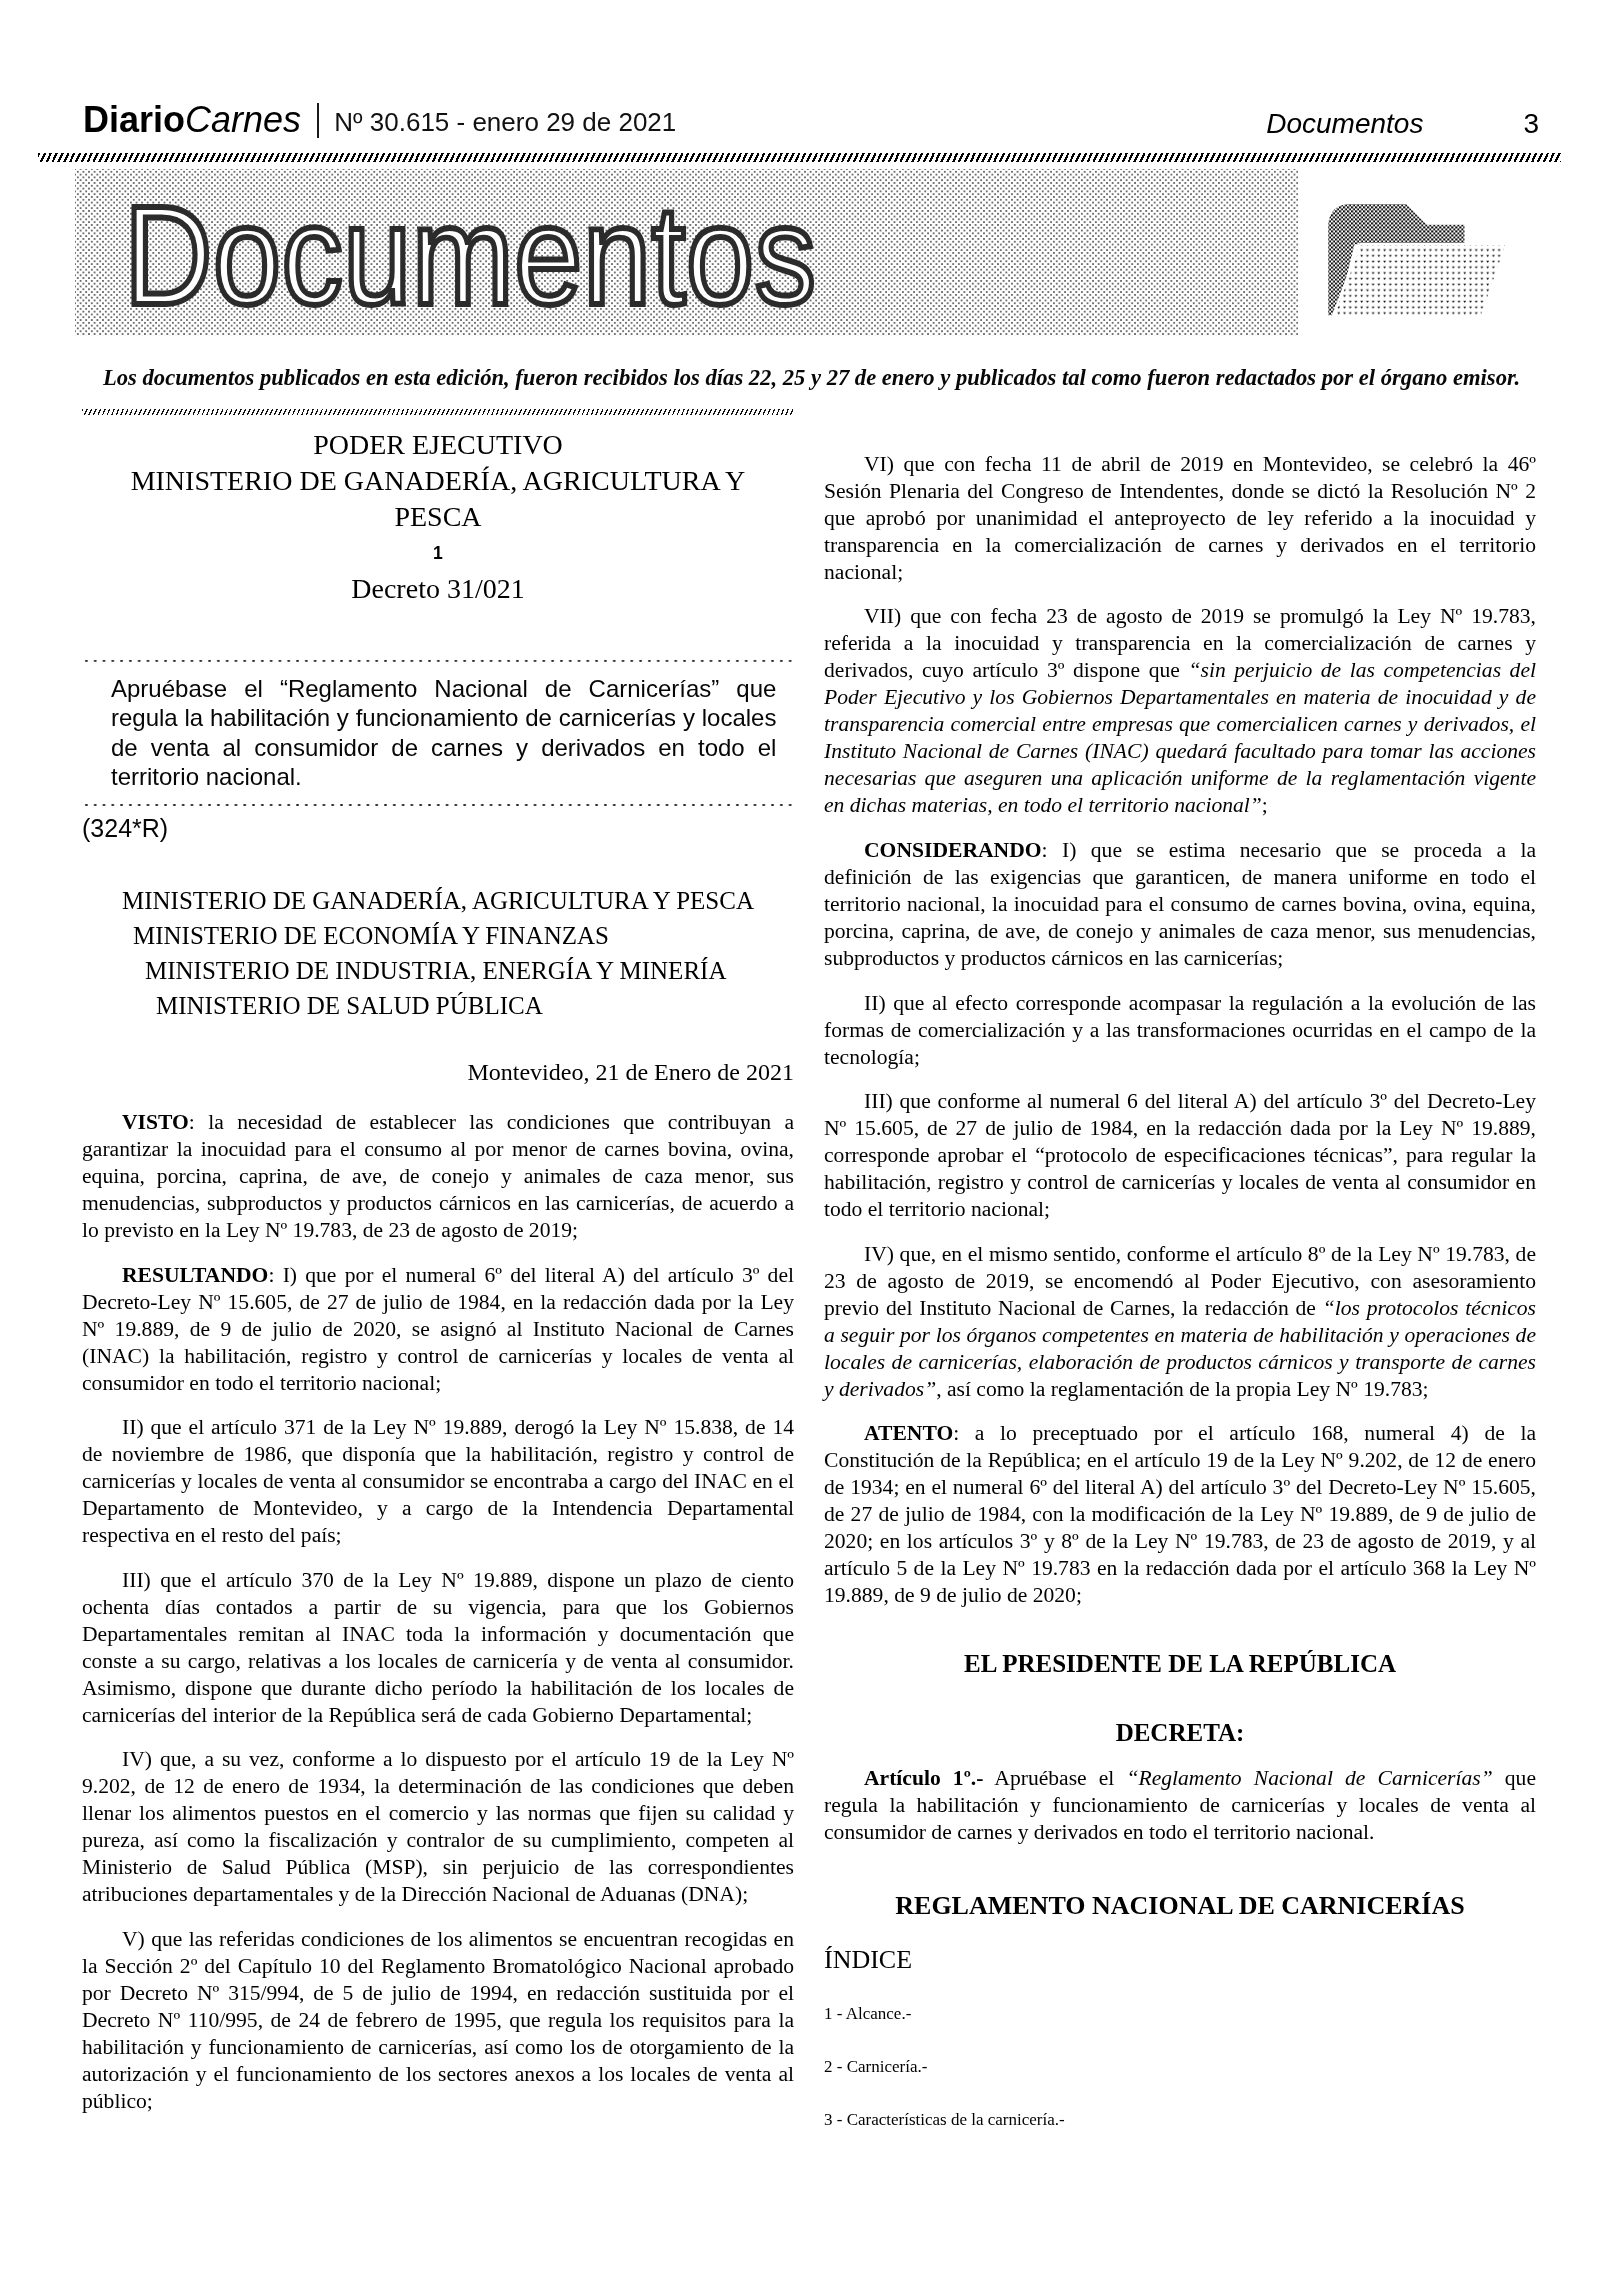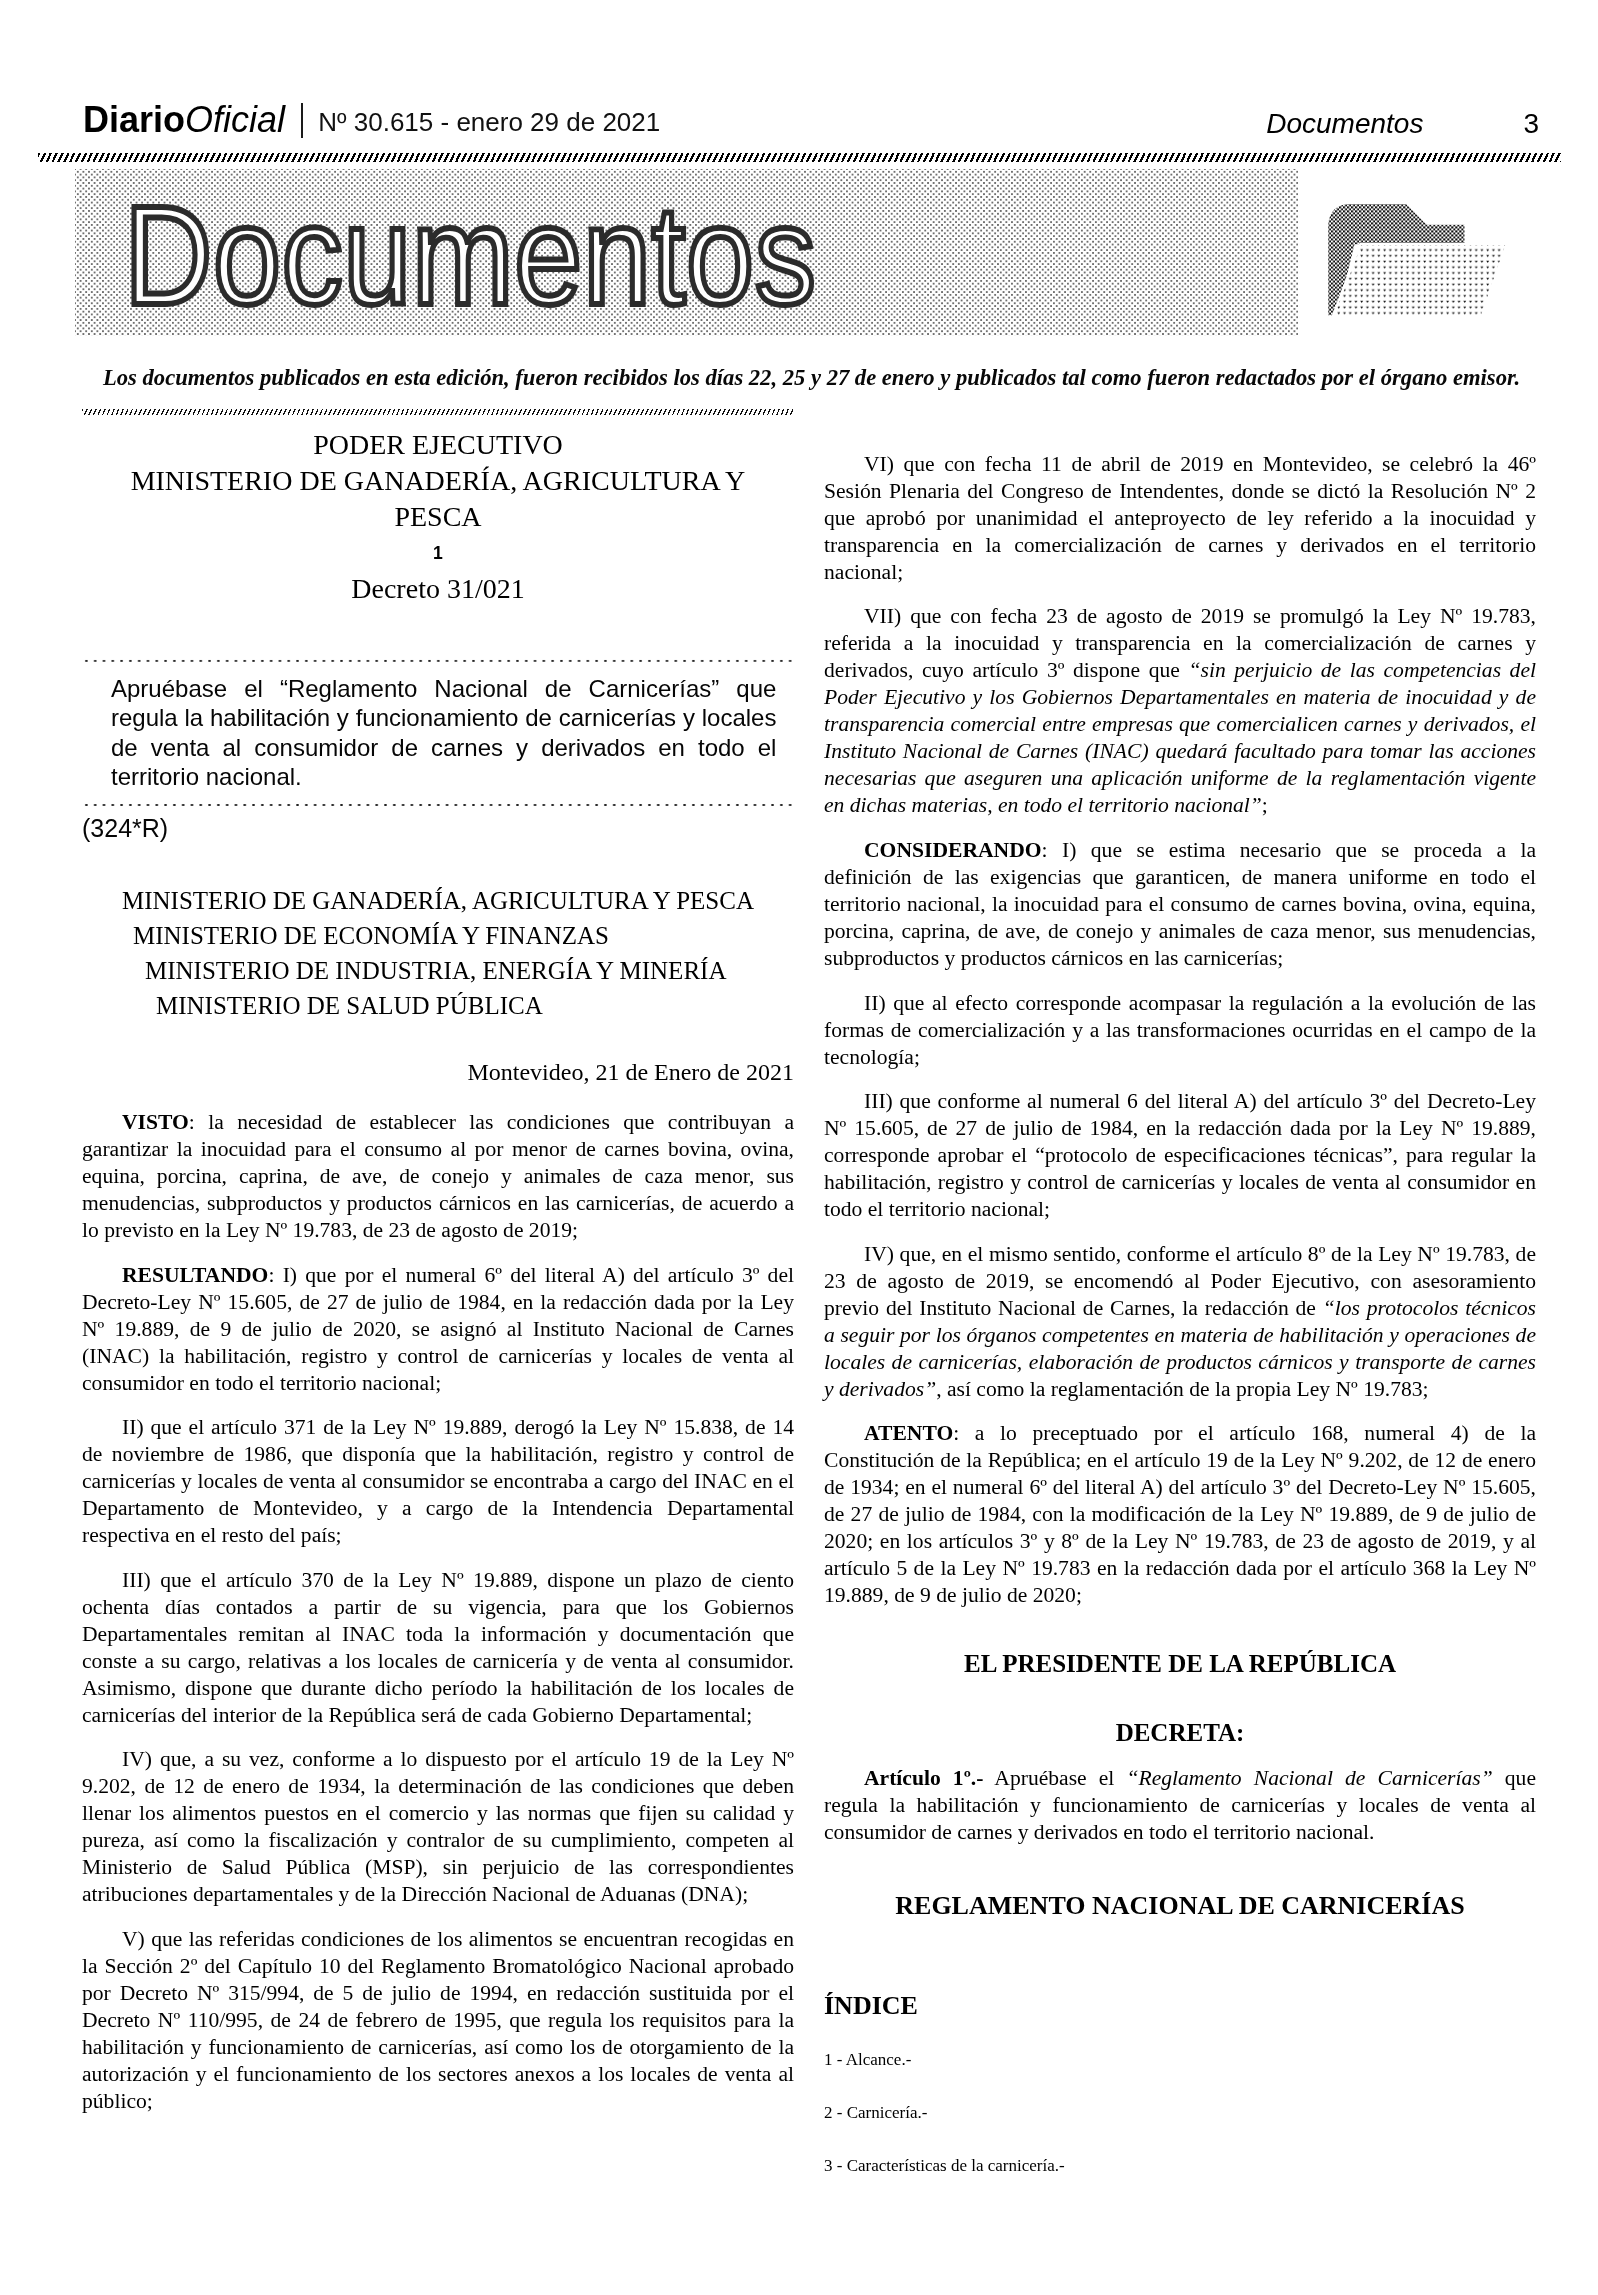--- a/index.html
+++ b/index.html
@@ -97,32 +97,32 @@
     font-size:21.6px;line-height:27px;text-align:justify;
     text-indent:40px;margin:17.6px 0 0;
   }
   p.body.first{margin-top:22.6px;}
   .col-right{padding-top:19px;}
   .bold{font-weight:700;}
   .it{font-style:italic;}
 
   .center-head{font-size:25px;font-weight:700;text-align:center;margin:41px 0 0;font-family:Liberation Serif, serif;}
   .reg-title{font-size:26px;font-weight:700;text-align:center;margin:45px 0 0;}
-  .index-title{font-size:26px;font-weight:700;margin:70px 0 0;}
+  .index-title{font-size:26px;font-weight:400;margin:24px 0 0;}
   .index-item{font-size:17px;line-height:28px;margin:25px 0 0;}
 </style>
 </head>
 <body>
 
 <div class="page">
 
   <div class="topbar">
     <div class="brand">
       <span class="brand-bold">Diario</span>
-        <span class="brand-italic">Oficial</span>
+        <span class="brand-italic">Carnes</span>
       <span class="brand-sep"></span>
       <span class="issue">Nº 30.615 - enero 29 de 2021</span>
     </div>
     <div class="section-block">
       <span class="section-name">Documentos</span>
       <span class="page-num">3</span>
     </div>
   </div>
 
   <div class="rule-hatched"></div>

